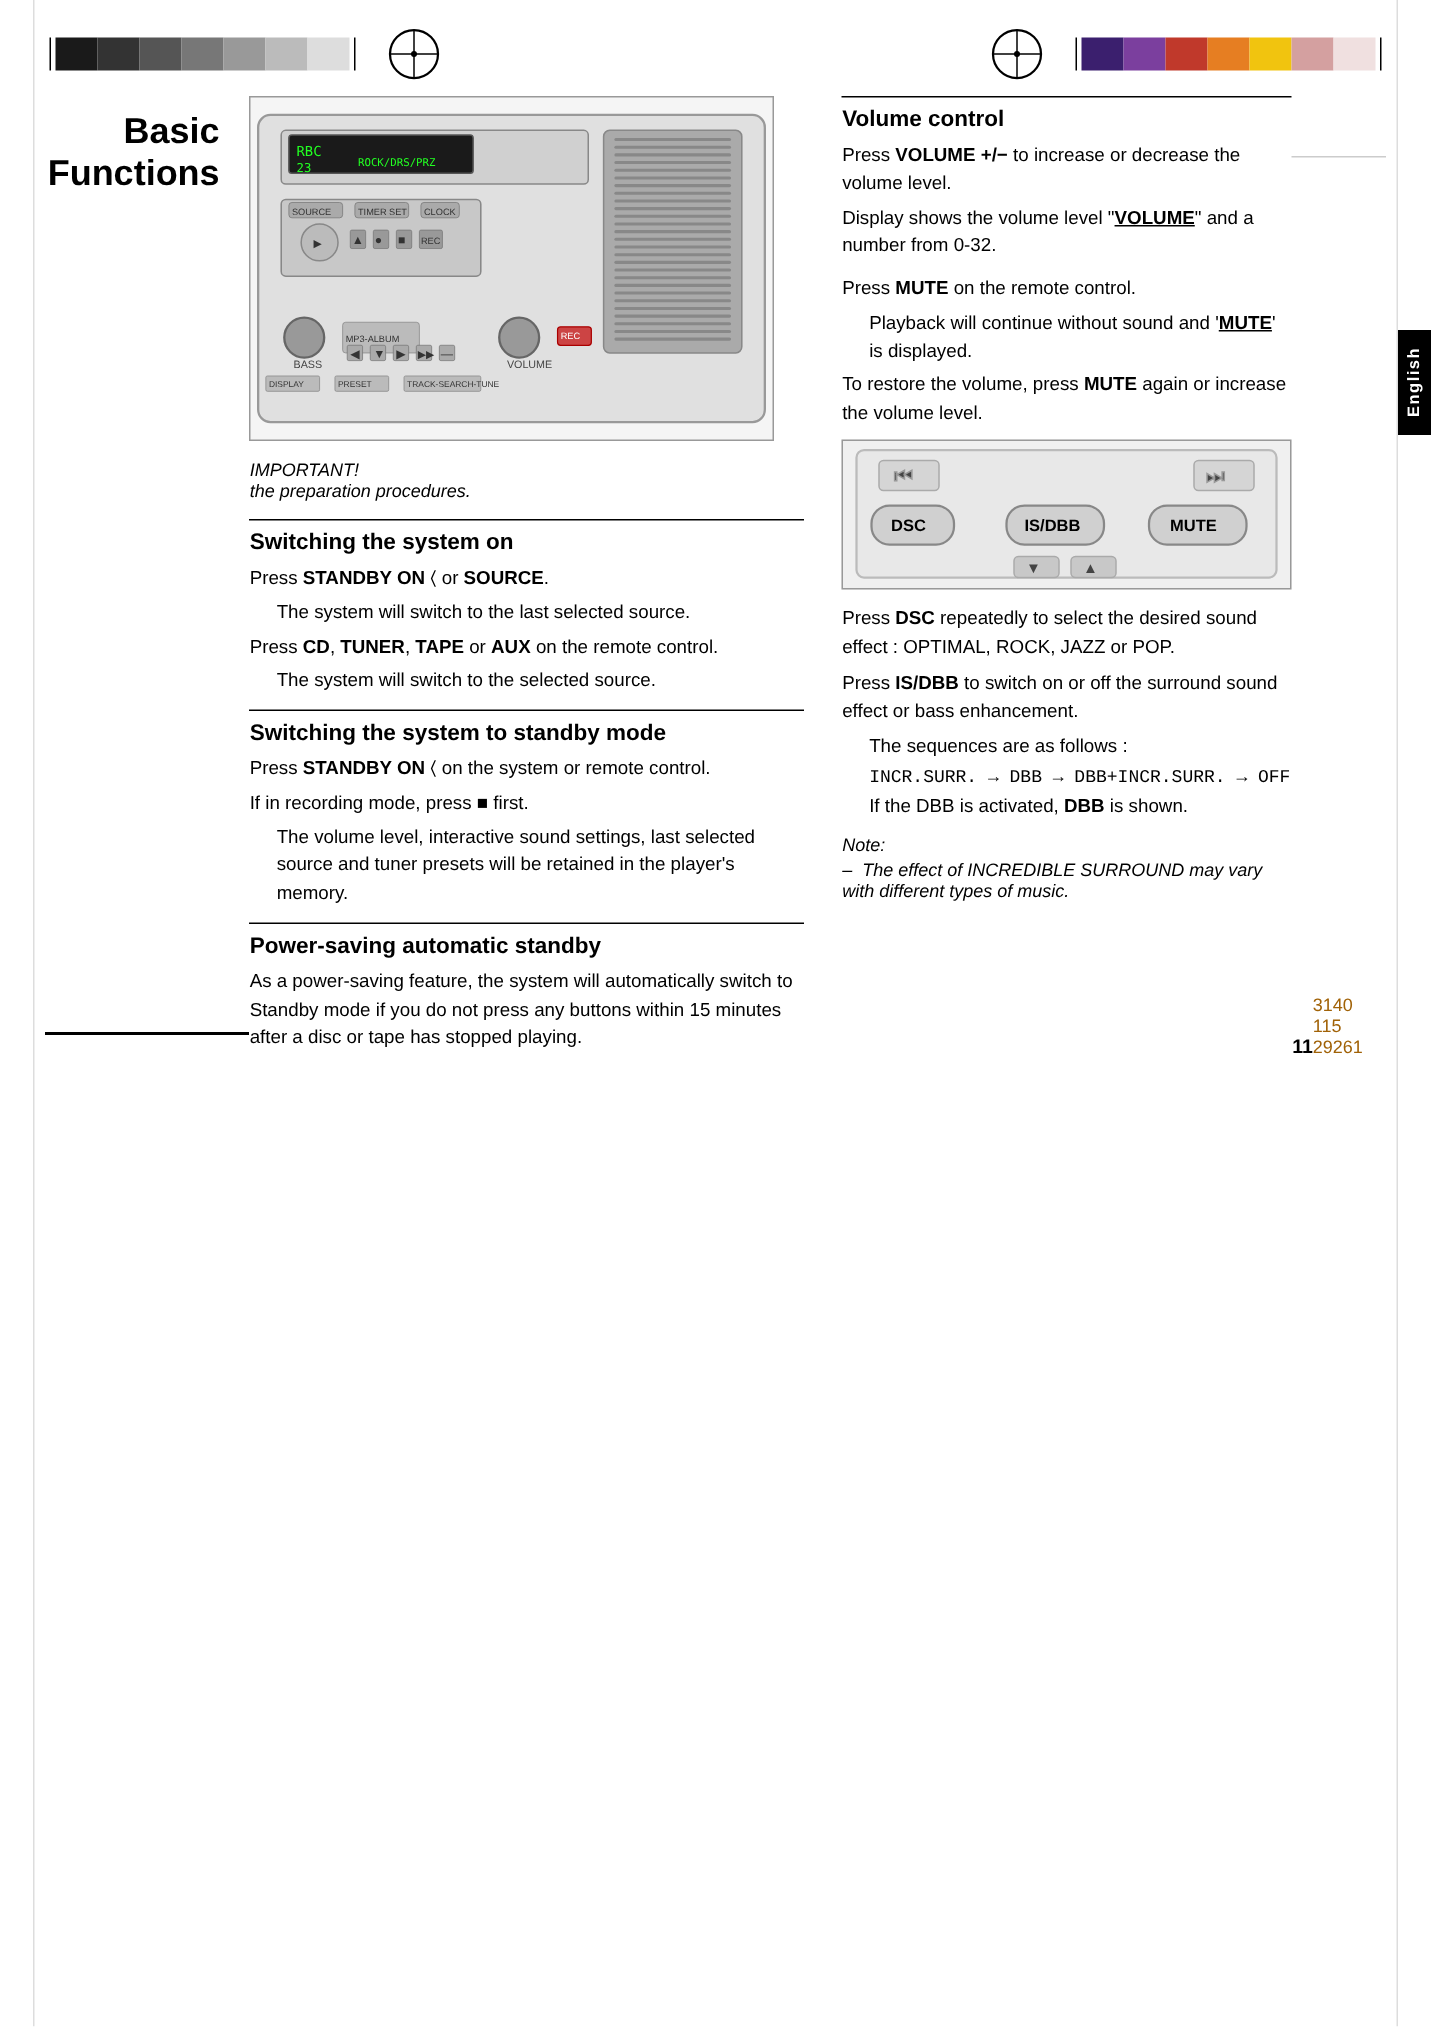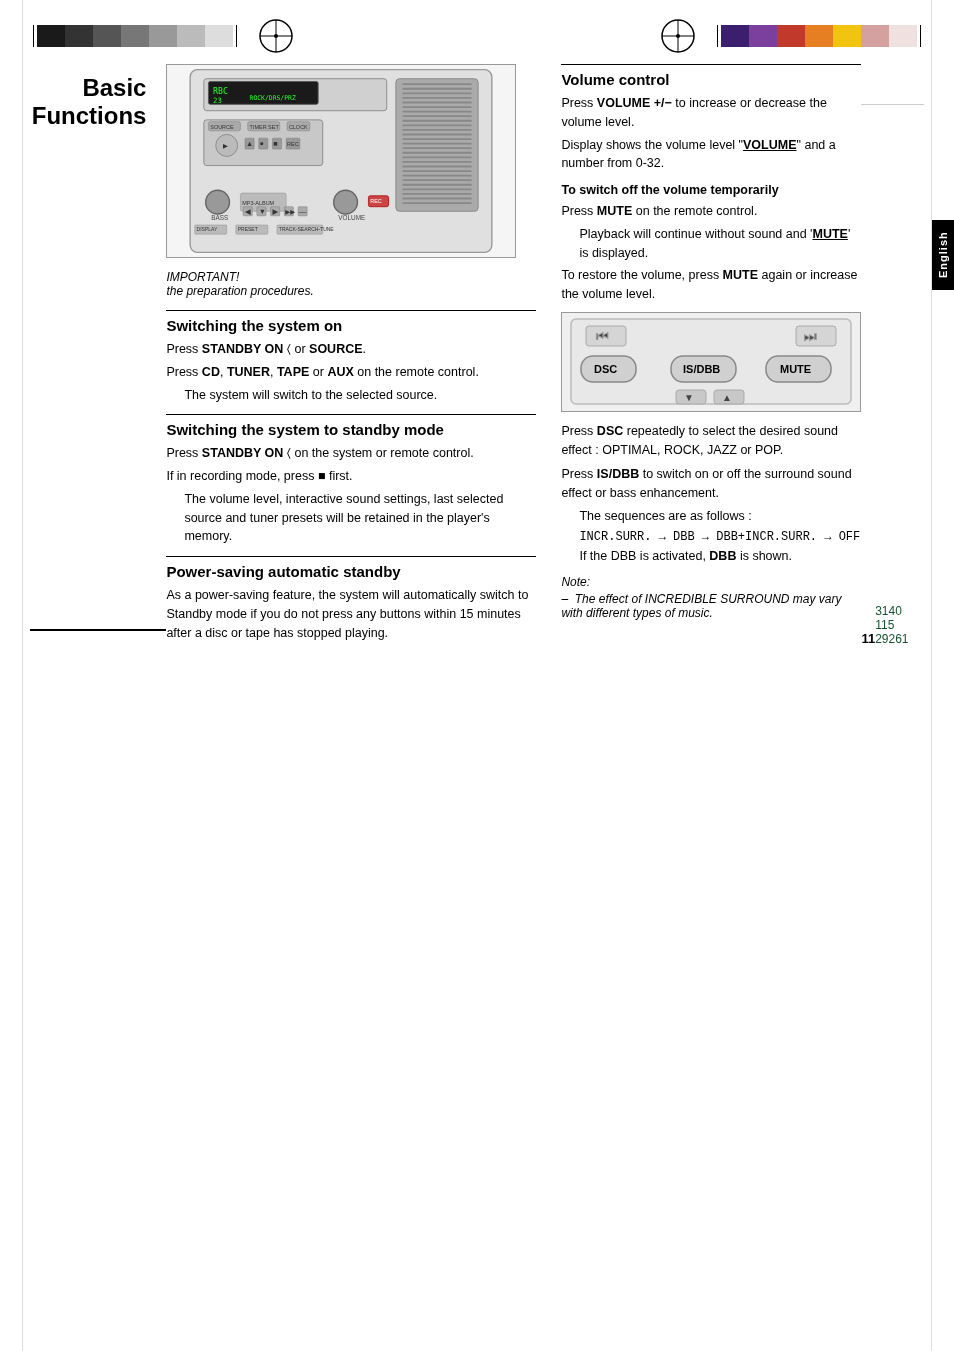--- a/index.html
+++ b/index.html
@@ -73,21 +73,21 @@
     }
     .right-col {
       flex: 1;
     }
 
     
     .device-image {
       border: 1px solid #999;
       background: #f5f5f5;
       width: 350px;
-      height: 194px;
+      height: 230px;
       margin-bottom: 12px;
       display: flex;
       align-items: center;
       justify-content: center;
       position: relative;
       overflow: hidden;
     }
 
     
     .important-note {
@@ -147,21 +147,21 @@
       margin-top: 40px;
       padding-top: 10px;
       border-top: 1px solid #ccc;
     }
     .page-number {
       font-size: 13px;
       font-weight: bold;
     }
     .doc-number {
       font-size: 12px;
-      color: #14532d;
+      color: #a16207;
     }
 
     .sequences-line {
       font-family: 'Courier New', monospace;
       font-size: 12px;
       margin: 3px 0 3px 18px;
     }
 
     .right-col .section-heading {
       margin-top: 0;
@@ -368,20 +368,23 @@
         <div>IMPORTANT!</div>
         <div>the preparation procedures.</div>
       </div>
 
       <div class="section-heading">
         <span>Switching the system on</span>
       </div>
       <div class="body-text">
         Press <strong>STANDBY ON</strong> 〈 or <strong>SOURCE</strong>.
       </div>
+      <div class="body-text indent">
+        The system will switch to the last selected source.
+      </div>
       <div class="body-text">
         Press <strong>CD</strong>, <strong>TUNER</strong>, <strong>TAPE</strong> or <strong>AUX</strong> on the remote control.
       </div>
       <div class="body-text indent">
         The system will switch to the selected source.
       </div>
 
       <div class="section-heading">
         <span>Switching the system to standby mode</span>
       </div>
@@ -410,21 +413,20 @@
         <span>Volume control</span>
       </div>
       <div class="body-text">
         Press <strong>VOLUME +/−</strong> to increase or decrease the volume level.
       </div>
       <div class="body-text">
         Display shows the volume level "<span style="font-weight:bold;text-decoration:underline;">VOLUME</span>" and a number from 0-32.
       </div>
 
       <div style="margin-top:10px;">
-        <div style="font-weight:bold; font-size:12.5px; margin-bottom:5px;">To switch off the volume temporarily</div>
         <div class="body-text">
           Press <strong>MUTE</strong> on the remote control.
         </div>
         <div class="body-text indent">
           Playback will continue without sound and '<span style="font-weight:bold;text-decoration:underline;">MUTE</span>' is displayed.
         </div>
         <div class="body-text">
           To restore the volume, press <strong>MUTE</strong> again or increase the volume level.
         </div>
       </div>

